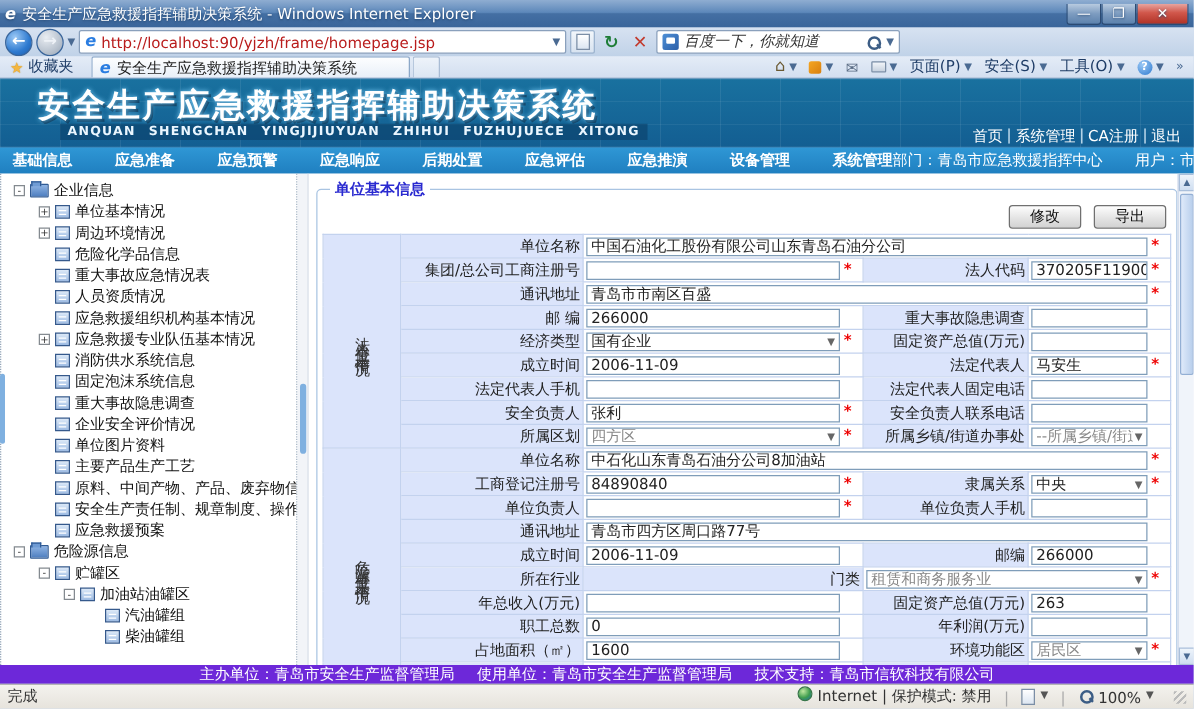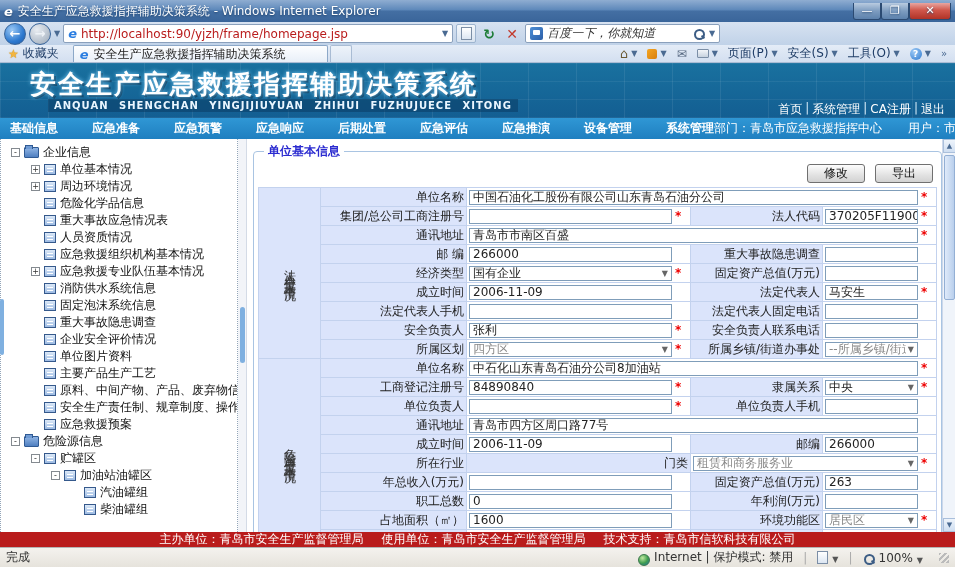--- a/index.html
+++ b/index.html
@@ -123,30 +123,30 @@
   .req.hidden { visibility:hidden; }
 
   
   .vscroll { position:absolute; top:0; right:0; width:13px; height:100%; background:#f0f4fa; border-left:1px solid #cdd8ea; }
   .sbtn { position:absolute; left:0; width:13px; height:14px; background:linear-gradient(180deg,#eef4fb,#cfdef1); border:1px solid #aabfdb;
     color:#4a6a92; font-size:7px; display:flex; align-items:center; justify-content:center; }
   .sbtn.up { top:0; } .sbtn.down { bottom:0; }
   .sthumb { position:absolute; left:1px; top:16px; width:11px; height:145px; background:linear-gradient(90deg,#dfeafa,#b9cfec); border:1px solid #93afd4; border-radius:2px; }
 
   
-  .site-footer { position:absolute; top:532px; left:0; right:0; height:15px; background:#b91c1c; color:#fff;
+  .site-footer { position:absolute; top:532px; left:0; right:0; height:15px; background:#6d28d9; color:#fff;
     display:flex; align-items:center; justify-content:center; gap:18px; font-size:12px; white-space:nowrap; overflow:hidden; }
 
   
   .statusbar { position:absolute; top:547px; left:0; right:0; height:20px; background:linear-gradient(180deg,#f4f2ee,#e6e3dc);
     border-top:1px solid #b5b5b5; display:flex; align-items:center; padding:0 6px; color:#333; }
   .status-right { margin-left:auto; display:flex; align-items:center; gap:10px; }
   .globe { width:12px; height:12px; border-radius:50%; background:radial-gradient(circle at 35% 30%,#bfe8a0,#3f9d4e 55%,#1f6fb0); border:1px solid #39774a; }
   .st-sep { color:#aaa; }
-  .st-group { display:flex; align-items:flex-end; gap:4px; }
+  .st-group { display:flex; align-items:flex-start; gap:4px; }
   .zoom-arrow { font-size:8px; color:#555; }
   .grip { width:10px; height:10px; margin-left:6px;
     background:repeating-linear-gradient(135deg,#bbb 0 2px,transparent 2px 4px); }
 </style>
 </head>
 <body>
 
 <div class="window">
 
   <div class="titlebar">

